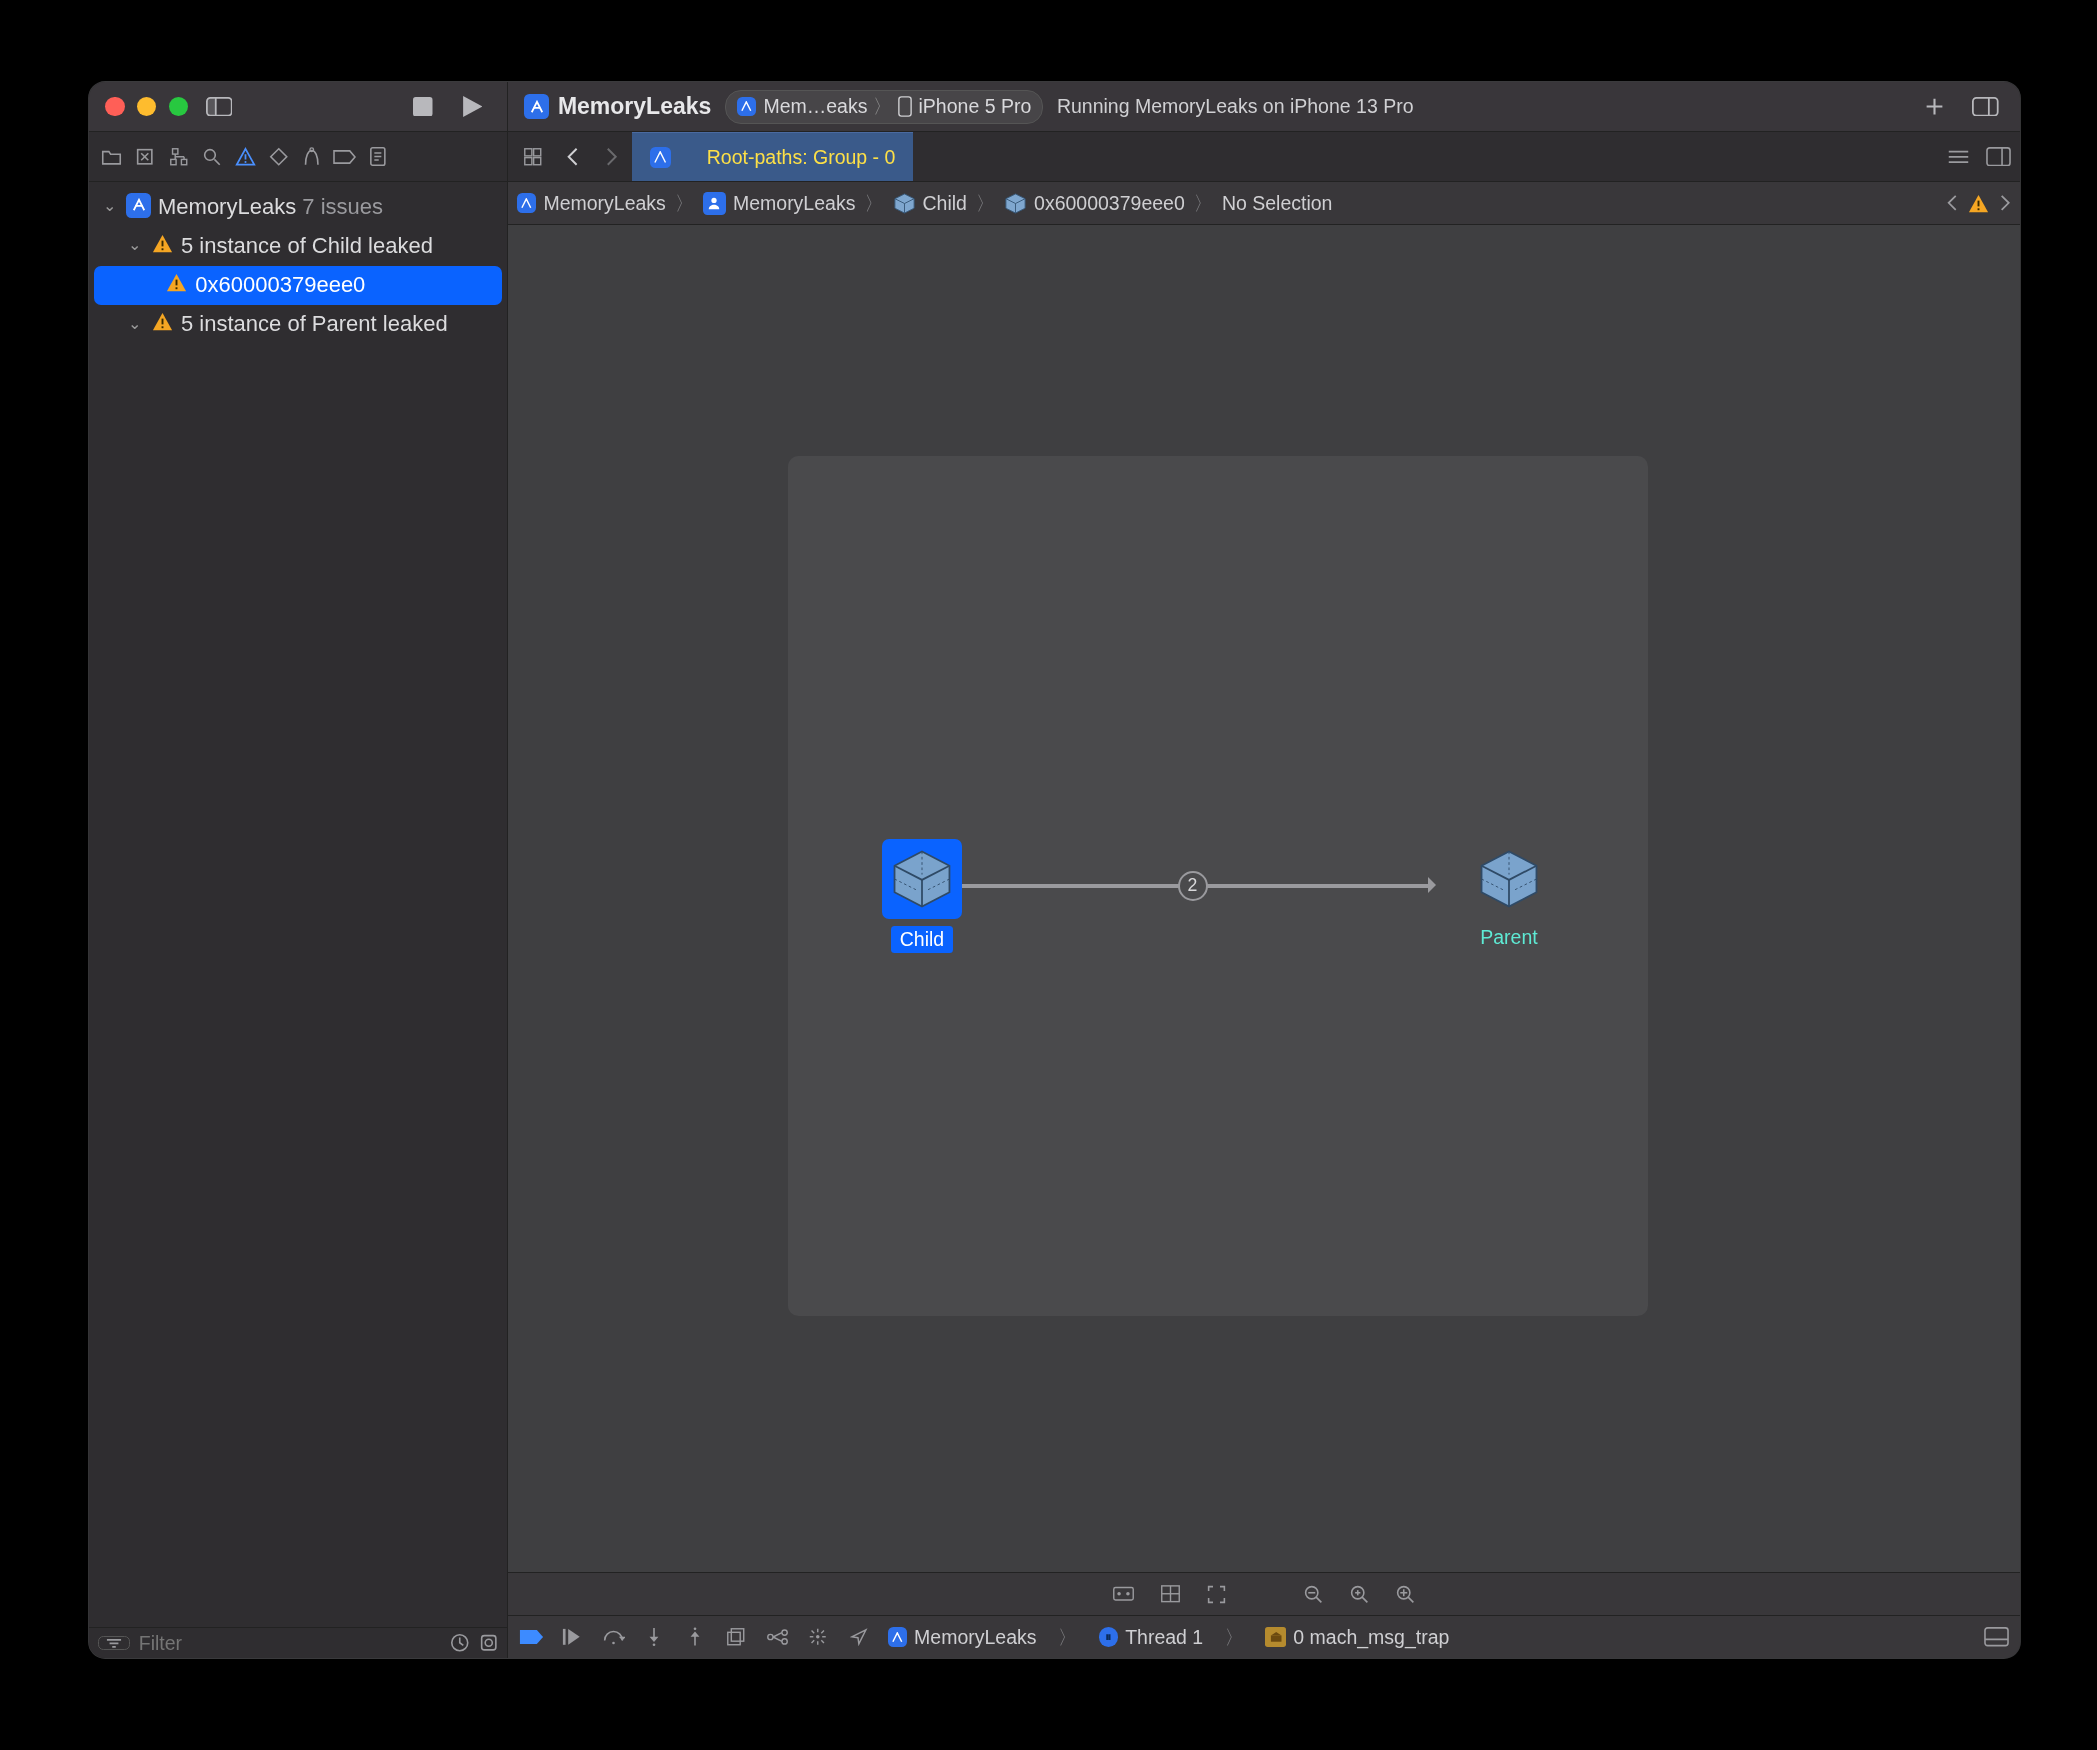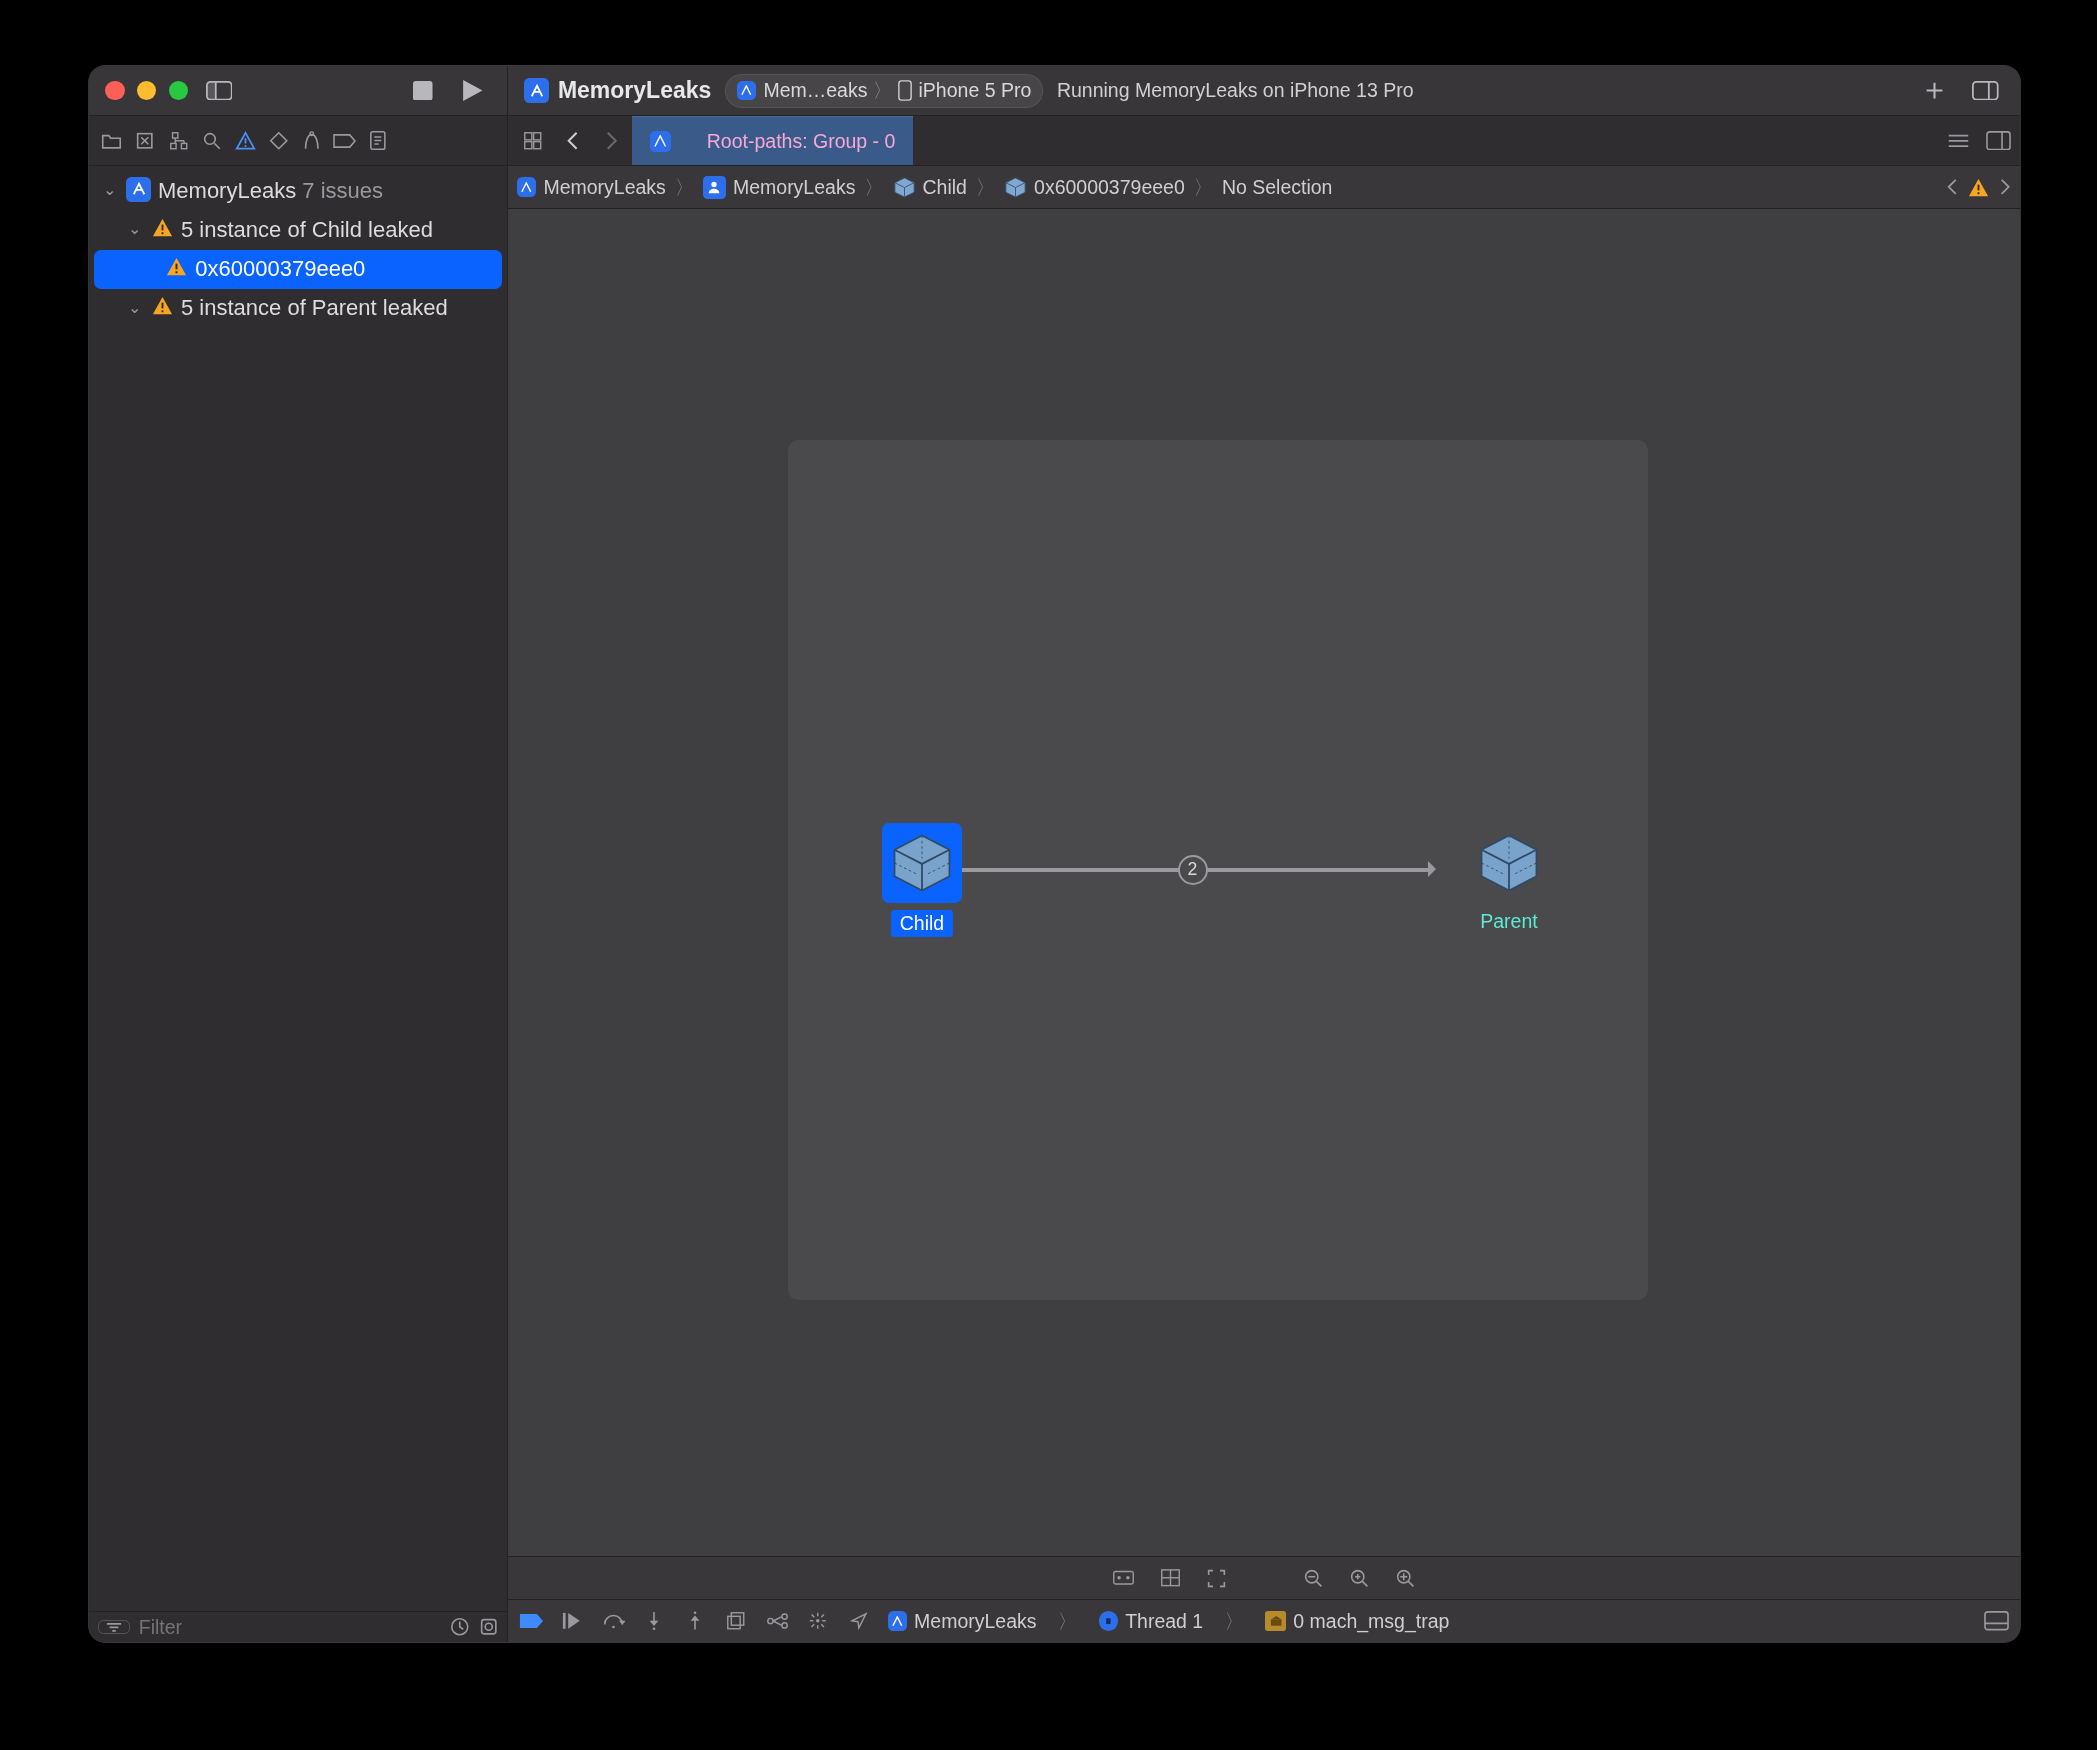--- a/index.html
+++ b/index.html
@@ -1,18 +1,18 @@
 <!DOCTYPE html>
 <html style="font-size:14px"><head>
 <meta charset="utf-8">
 <style>
   * { box-sizing: border-box; margin: 0; padding: 0; font-family: -apple-system, "SF Pro Text", "Helvetica Neue", Arial, sans-serif; }
   body { background: #000; width: 2098px; height: 1750px; position: relative; user-select: none; }
   .window {
-    position: absolute; left: 89px; top: 66px; width: 1931px; height: 1576px;
+    position: absolute; left: 89px; top: 82px; width: 1931px; height: 1576px;
     background: #2a2a2c; border-radius: 16px; overflow: hidden;
     box-shadow: 0 0 0 0.9px #3a3a3c, 0 26.6px 71px rgba(0,0,0,0.6);
     display: grid;
     grid-template-columns: 419px 1fr;
     grid-template-rows: 50px 50px 1fr;
   }
 
   
   .titlebar-left {
     grid-column: 1; grid-row: 1;
@@ -52,21 +52,21 @@
 
   .tabbar {
     grid-column:2; grid-row:2;
     background:#2f2d30; border-bottom:0.9px solid #222;
     display:flex; align-items:stretch; gap:0; padding:0 8.9px 0 5.3px;
   }
   .tabbar .tbtn { width:39px; display:flex; align-items:center; justify-content:center; color:#9a9a9e; }
   .tabbar .navseg { display:flex; align-items:center; gap:1.8px; }
   .tab {
     display:flex; align-items:center; gap:18px; padding:0 17.7px;
-    background:#3a5a8a; color:#f9a8d4; font-size:19.5px;
+    background:#3a5a8a; color:#fde047; font-size:19.5px;
     border-top:0.9px solid #4a6aa0;
   }
   .tabbar .sp { flex:1; }
   .tabbar .right { display:flex; align-items:center; gap:16px; color:#9a9a9e; }
 
   
   .sidebar {
     grid-column:1; grid-row:3;
     background:#2f2d30; border-right:0.9px solid #222;
     display:flex; flex-direction:column;

